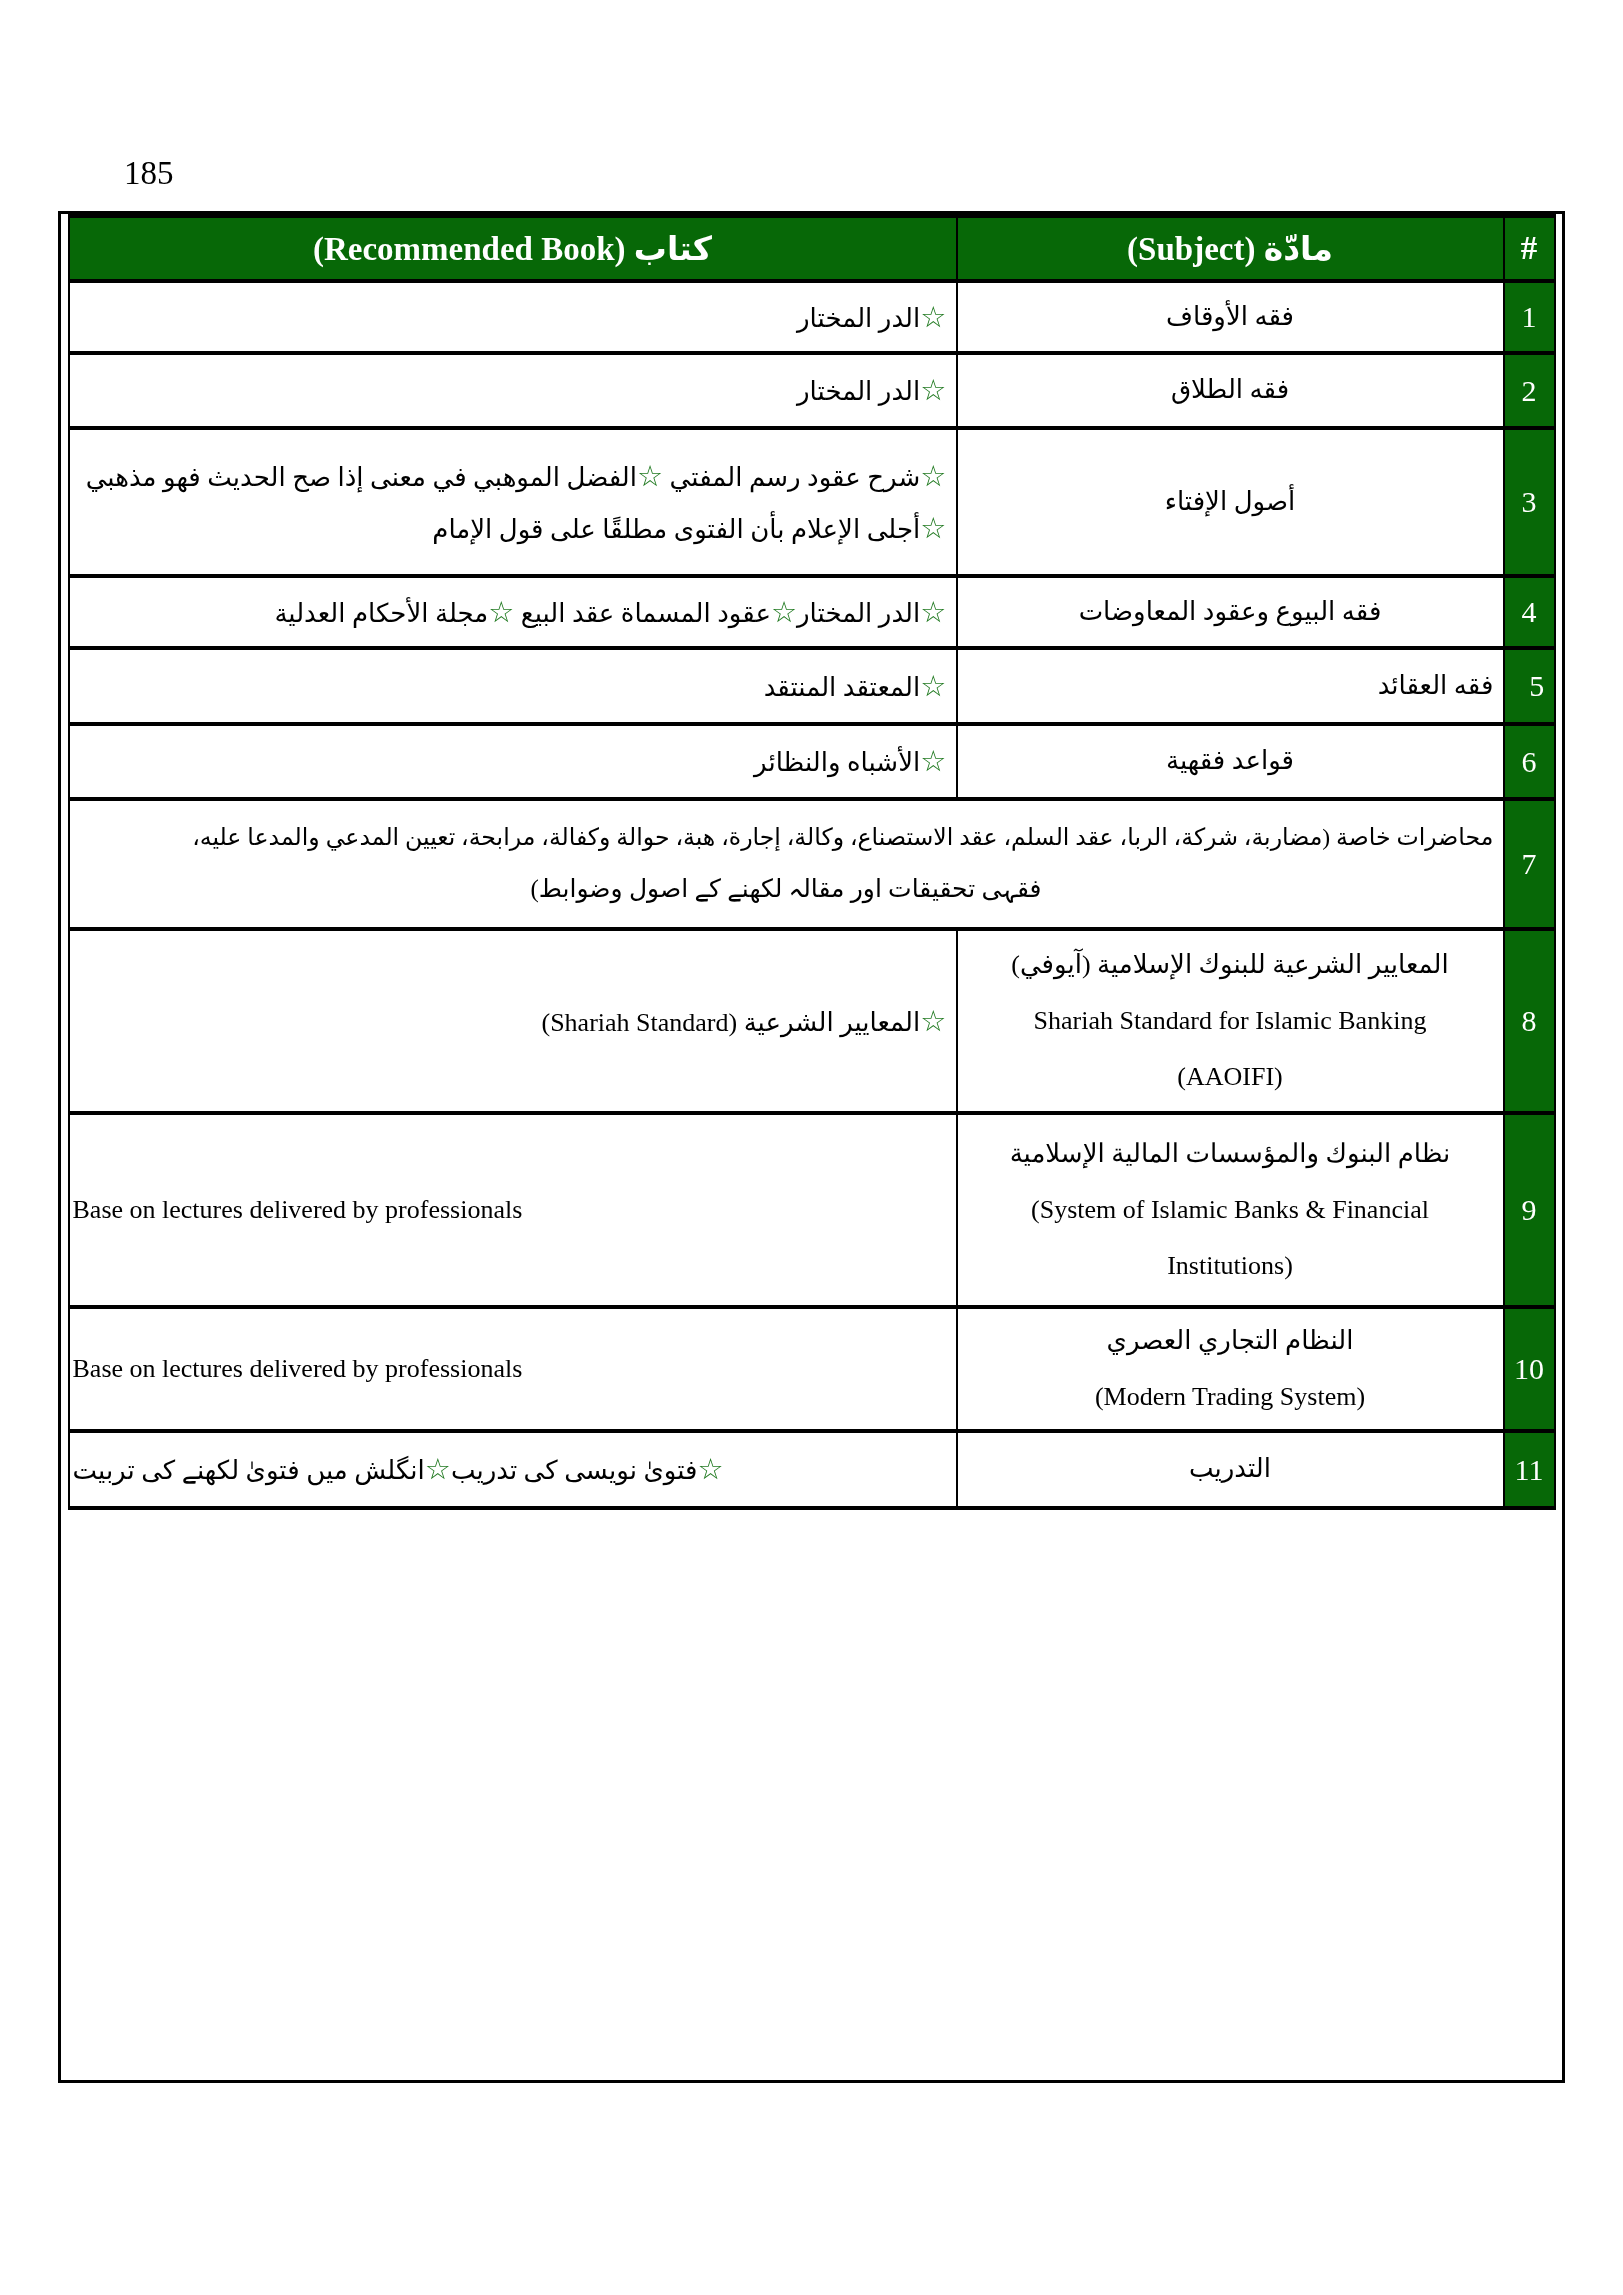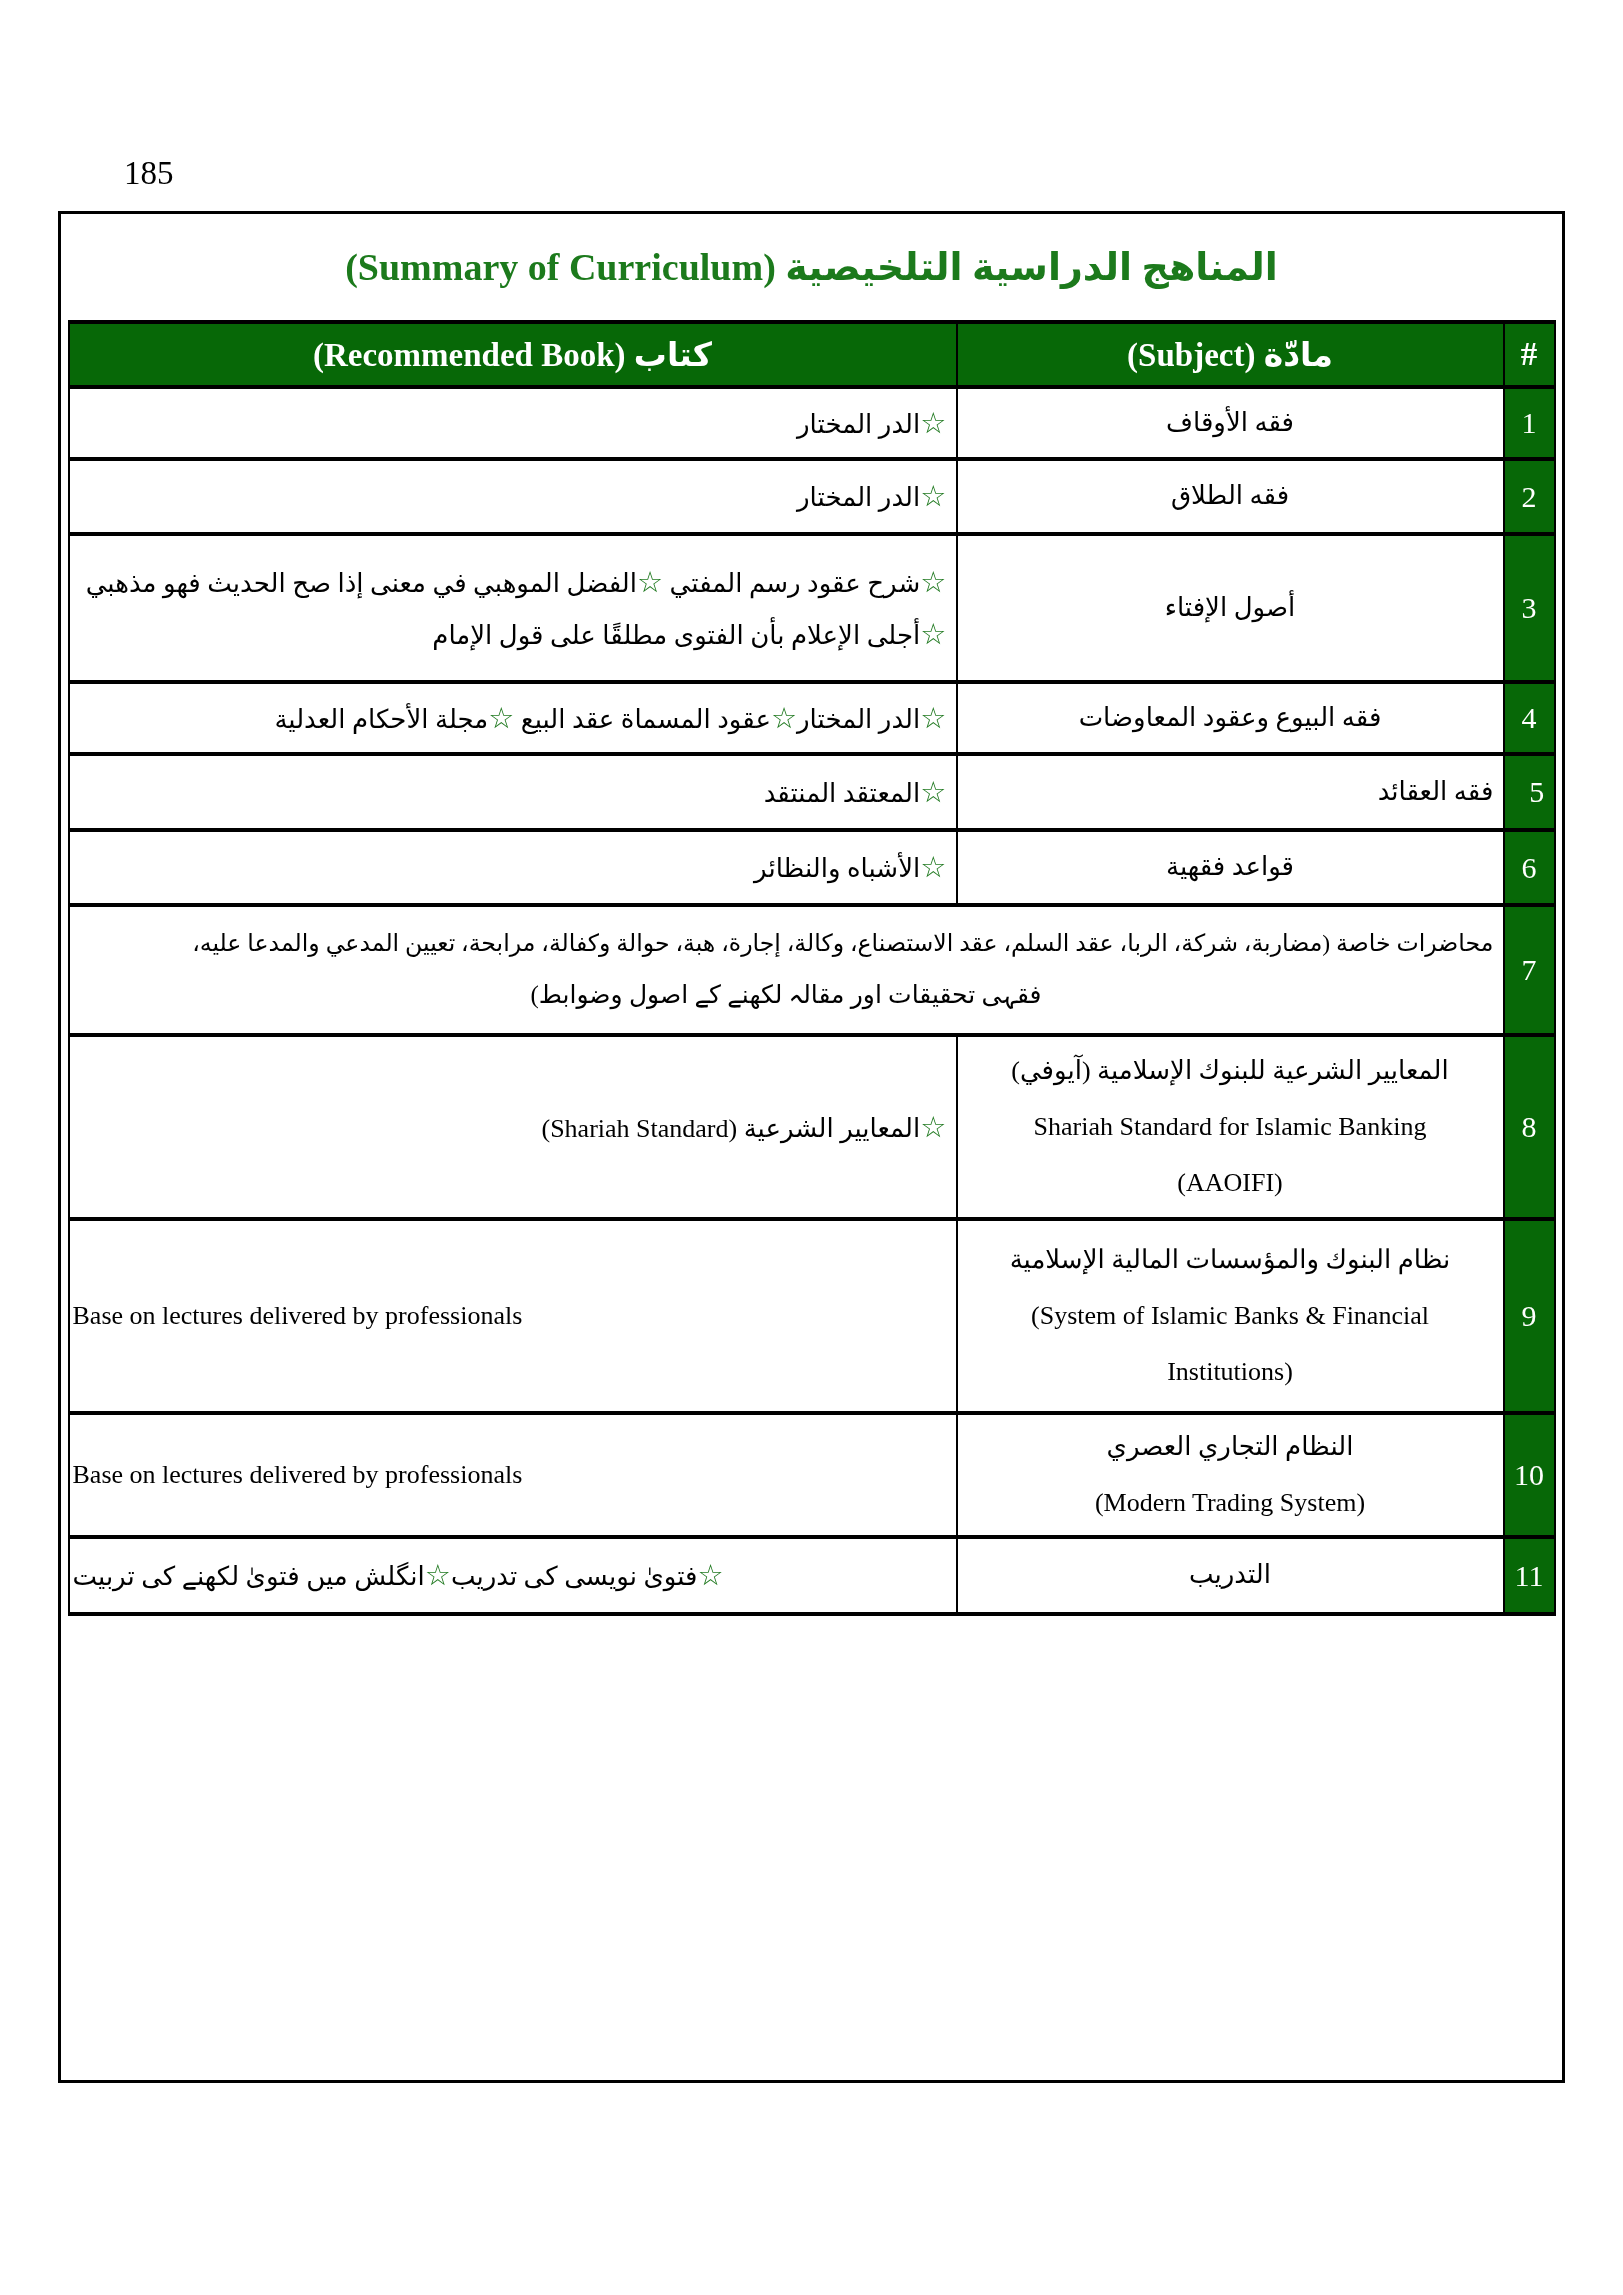--- a/index.html
+++ b/index.html
@@ -73,21 +73,20 @@
   tr.r11 td{height:77px;}
 </style>
 </head>
 <body>
 
 <div class="page-header">
   <span class="page-number">185</span>
 </div>
 
 <div class="curriculum-box">
-  <div class="box-title">المناهج الدراسية التلخيصية (Summary of Curriculum)</div>
 
   <table class="curriculum">
     <colgroup>
       <col class="c-num">
         <col class="c-subject">
         <col class="c-book">
     </colgroup>
     <thead>
       <tr>
         <th>#</th>

